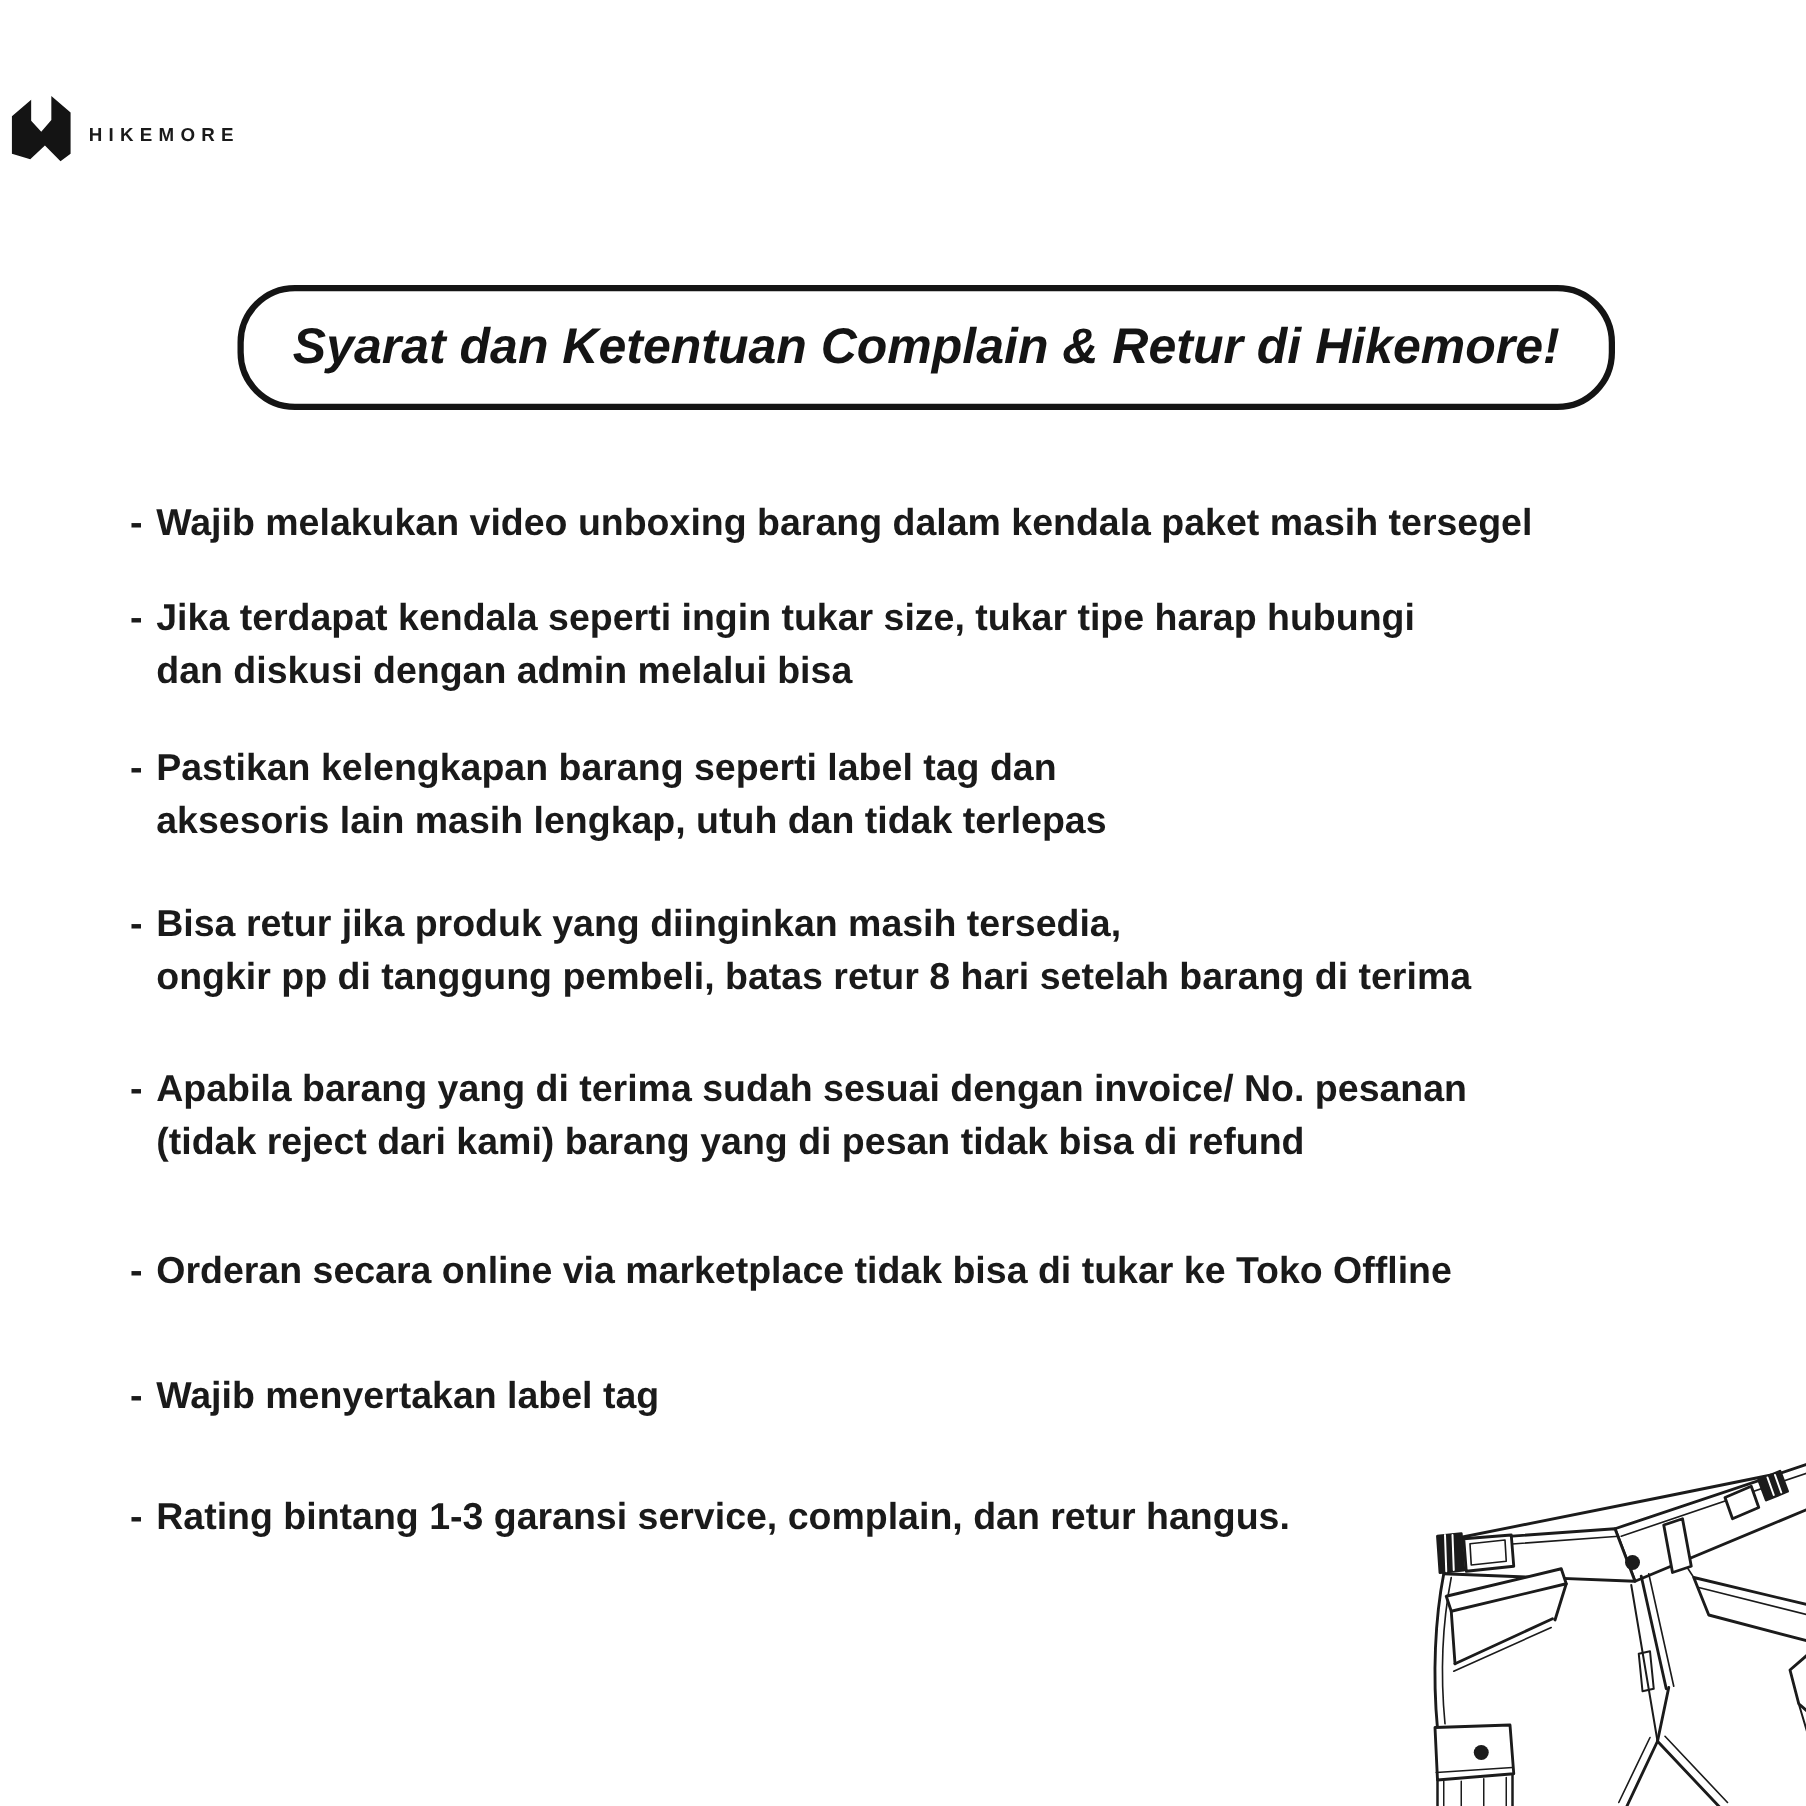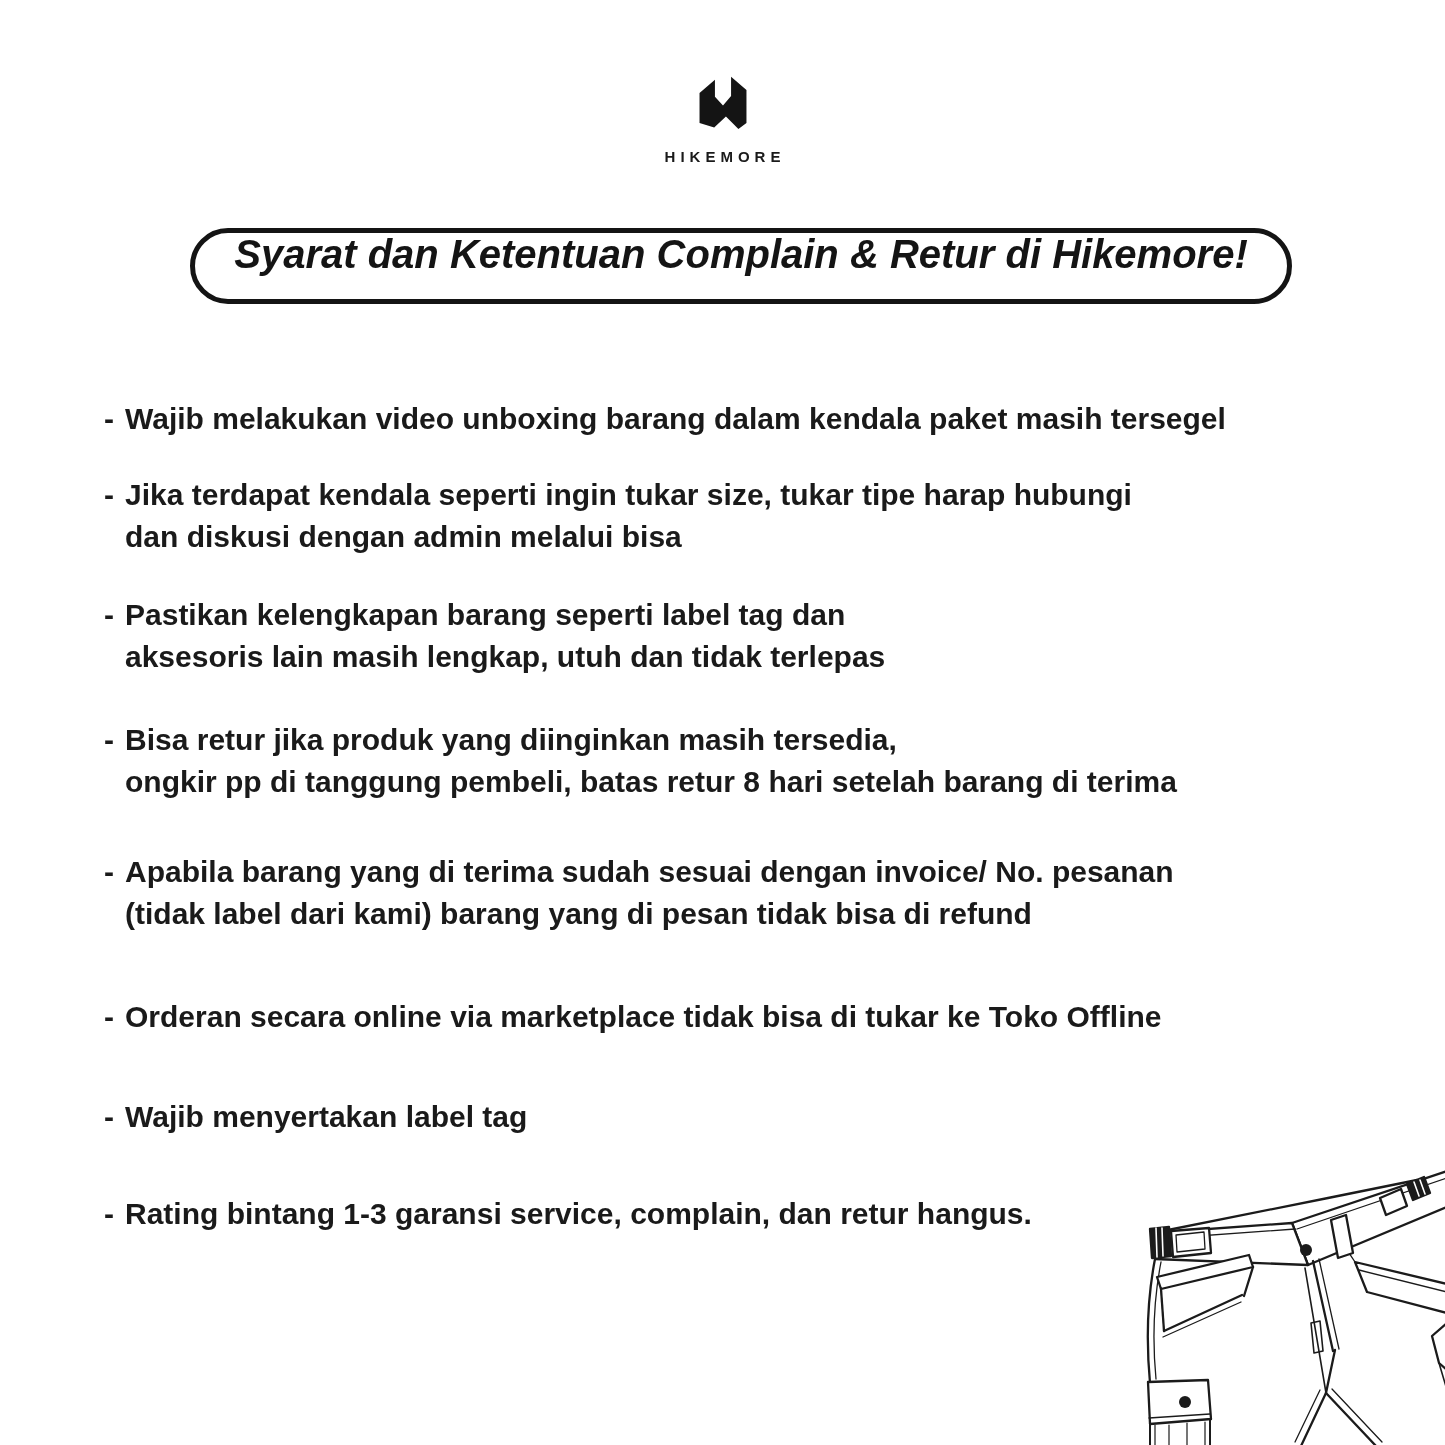--- a/index.html
+++ b/index.html
@@ -4,32 +4,32 @@
 <style>
   html,body{margin:0;padding:0;}
   body{
     width:1445px;height:1445px;position:relative;overflow:hidden;
     background:#ffffff;color:#1a1a1a;
     font-family:"Liberation Sans","DejaVu Sans",sans-serif;
   }
   
   .logo-wrap{
     position:absolute;top:68px;left:0;width:100%;
-    display:flex;flex-direction:column;align-items:center;
+    display:flex;flex-direction:row;align-items:center;
   }
   .logo-mark{width:66px;height:72px;display:block;}
   .wordmark{
     margin-top:8px;font-size:15px;font-weight:700;
     letter-spacing:5px;text-indent:5px;color:#1a1a1a;
   }
   
   .title-pill{
-    position:absolute;top:228px;left:190px;width:1102px;height:76px;
+    position:absolute;top:228px;left:190px;width:1102px;height:100px;
     box-sizing:border-box;border:5px solid #141414;border-radius:46px;
-    display:flex;align-items:flex-start;justify-content:center;
+    display:flex;align-items:center;justify-content:center;
     background:#ffffff;
   }
   .title-pill .title-text{
     font-size:40px;font-weight:700;font-style:italic;
     letter-spacing:0px;white-space:nowrap;color:#141414;
     transform:translateY(-1px);
   }
   
   .rules{
     position:absolute;top:398px;left:104px;right:30px;
@@ -94,21 +94,21 @@
     <div class="lines">
       <div>Bisa retur jika produk yang diinginkan masih tersedia,</div>
       <div>ongkir pp di tanggung pembeli, batas retur 8 hari setelah barang di terima</div>
     </div>
   </div>
 
   <div class="rule">
     <span class="dash">-</span>
     <div class="lines">
       <div>Apabila barang yang di terima sudah sesuai dengan invoice/ No. pesanan</div>
-      <div>(tidak label dari kami) barang yang di pesan tidak bisa di refund</div>
+      <div>(tidak reject dari kami) barang yang di pesan tidak bisa di refund</div>
     </div>
   </div>
 
   <div class="rule">
     <span class="dash">-</span>
     <div class="lines">
       <div>Orderan secara online via marketplace tidak bisa di tukar ke Toko Offline</div>
     </div>
   </div>
 

